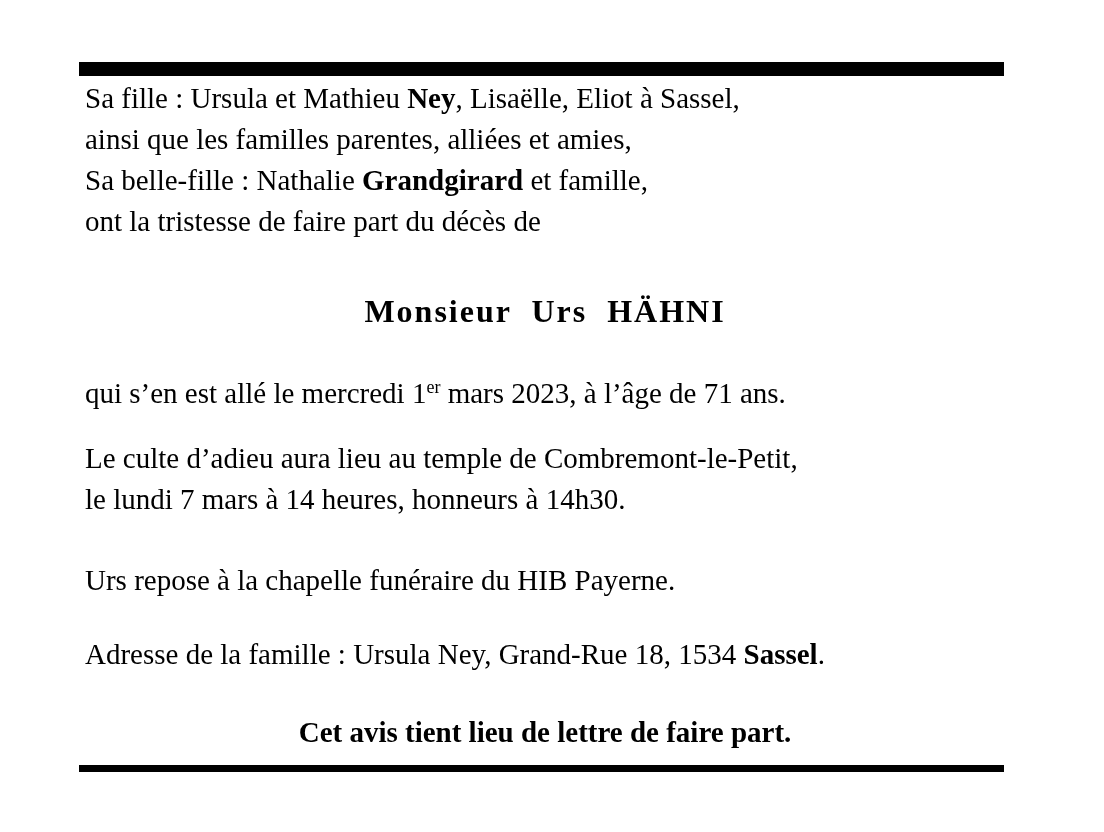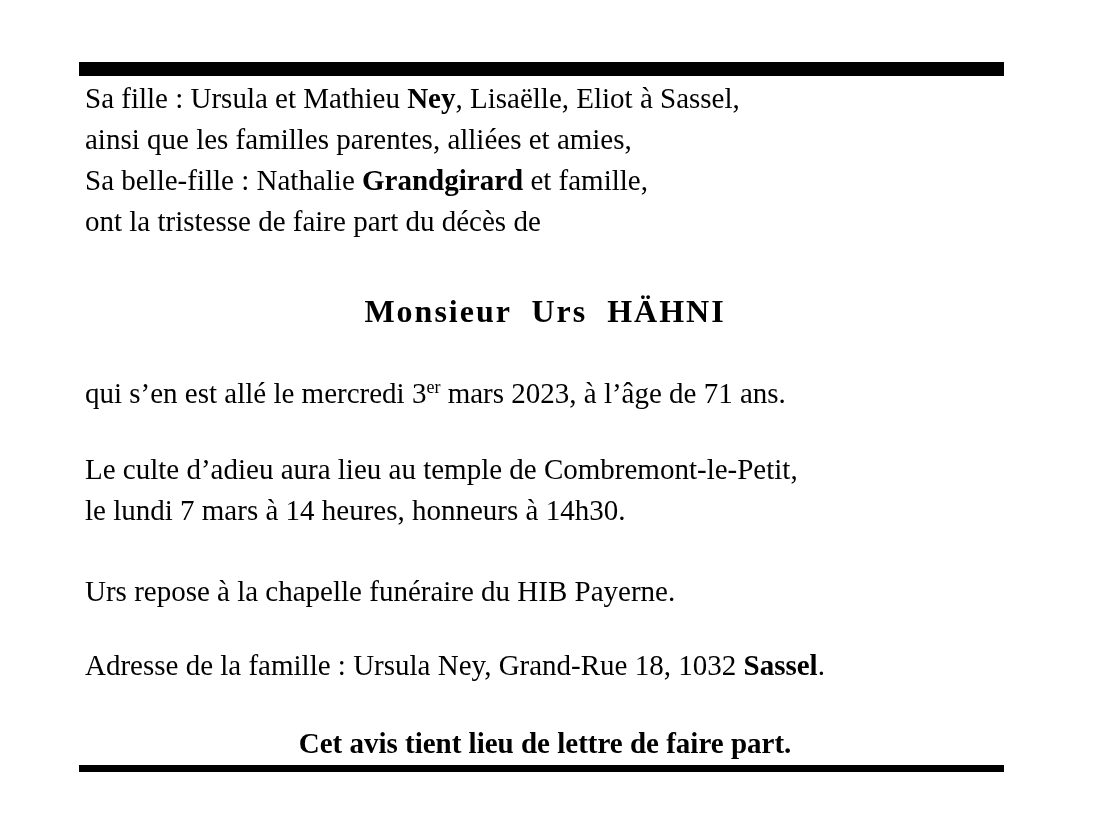--- a/index.html
+++ b/index.html
@@ -49,21 +49,21 @@
     margin: 41px 0 0 0;
     font-size: 32px;
     line-height: 56px;
     font-weight: bold;
     letter-spacing: 2px;
     word-spacing: 10px;
     text-align: center;
     white-space: nowrap;
   }
   .p-death   { margin-top: 34px; }
-  .p-service { margin-top: 31px; }
+  .p-service { margin-top: 20px; }
   .p-repose  { margin-top: 40px; }
   .p-address { margin-top: 33px; }
   .p-closing { margin-top: 37px; text-align: center; font-weight: bold; }
 </style>
 </head>
 <body>
 
 <div class="page">
 
   <div class="rule rule-top"></div>
@@ -72,30 +72,30 @@
 
     <p class="para p-intro">
       <span class="line"><span>Sa fille : Ursula et Mathieu </span><b>Ney</b><span>, Lisaëlle, Eliot à Sassel,</span></span>
       <span class="line"><span>ainsi que les familles parentes, alliées et amies,</span></span>
       <span class="line"><span>Sa belle-fille : Nathalie </span><b>Grandgirard</b><span> et famille,</span></span>
       <span class="line"><span>ont la tristesse de faire part du décès de</span></span>
     </p>
 
     <h1 class="title">Monsieur Urs HÄHNI</h1>
 
-    <p class="para p-death"><span>qui s’en est allé le mercredi 3</span><sup class="ord">er</sup><span> mars 2023, à l’âge de 71 ans.</span></p>
+    <p class="para p-death"><span>qui s’en est allé le mercredi 1</span><sup class="ord">er</sup><span> mars 2023, à l’âge de 71 ans.</span></p>
 
     <p class="para p-service">
       <span class="line">Le culte d’adieu aura lieu au temple de Combremont-le-Petit,</span>
       <span class="line">le lundi 7 mars à 14 heures, honneurs à 14h30.</span>
     </p>
 
     <p class="para p-repose">Urs repose à la chapelle funéraire du HIB Payerne.</p>
 
-    <p class="para p-address"><span>Adresse de la famille : Ursula Ney, Grand-Rue 18, 1032 </span><b>Sassel</b><span>.</span></p>
+    <p class="para p-address"><span>Adresse de la famille : Ursula Ney, Grand-Rue 18, 1534 </span><b>Sassel</b><span>.</span></p>
 
     <p class="para p-closing">Cet avis tient lieu de lettre de faire part.</p>
 
   </div>
 
   <div class="rule rule-bottom"></div>
 
 </div>
 
 </body></html>

